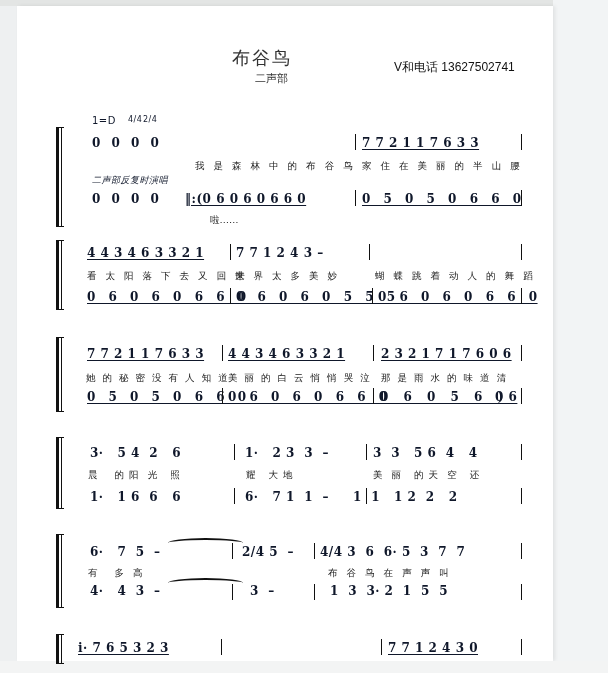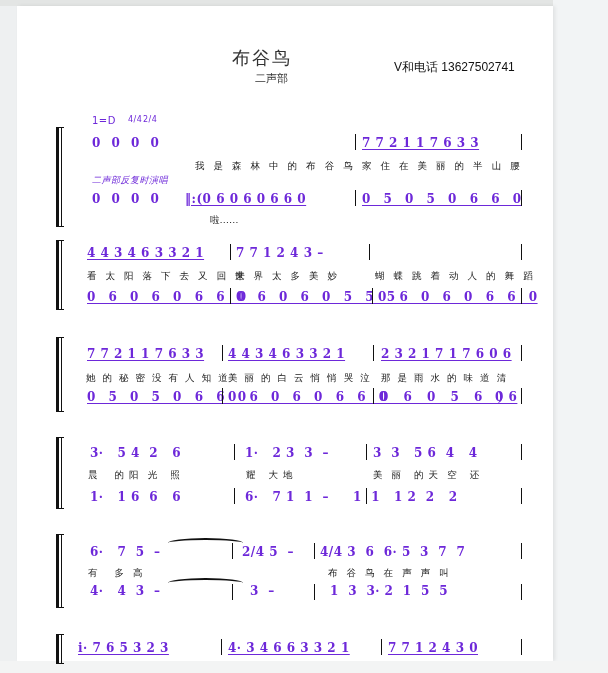--- a/index.html
+++ b/index.html
@@ -21,21 +21,21 @@
   .subtitle { position:absolute; left:255px; top:71px; font-size:11px; color:#333; font-family:"DejaVu Sans", sans-serif; }
   .contact { position:absolute; left:394px; top:59px; font-size:12px; color:#111; font-family:"Liberation Sans", sans-serif; }
 
   .brace {
     position:absolute; left:56px; width:8px;
     border-left:3px solid #111; border-top:1px solid #111; border-bottom:1px solid #111;
     box-sizing:border-box;
   }
   .brace::after { content:""; position:absolute; left:2px; top:0; bottom:0; border-left:1px solid #111; }
   .row { position:absolute; left:0; width:608px; height:16px; white-space:nowrap; }
-  .notes { font-family:"DejaVu Serif", serif; font-weight:bold; font-size:12px; color:#6d28d9; letter-spacing:0.5px; }
+  .notes { font-family:"DejaVu Serif", serif; font-weight:bold; font-size:12px; color:#0f172a; letter-spacing:0.5px; }
   .lyrics { font-family:"DejaVu Sans", sans-serif; font-size:9.5px; color:#222; letter-spacing:3px; }
   .seg { position:absolute; top:0; }
   .ul { text-decoration: underline; text-underline-offset:2px; }
   .bar { position:absolute; width:1px; background:#111; }
   .small { font-size:10px; font-weight:normal; font-family:"DejaVu Sans", sans-serif; }
   .italic { font-style:italic; font-size:9px; font-family:"DejaVu Sans", sans-serif; font-weight:normal; }
   .slur { position:absolute; border-top:2px solid #111; border-radius:50% 50% 0 0; height:8px; }
 </style>
 </head>
 <body>
@@ -168,18 +168,17 @@
   <span class="seg" style="left:250px;white-space:pre">3  –</span>
   <span class="seg" style="left:330px;white-space:pre">1  3  3· 2  1  5  5</span>
 </div>
 <div class="bar" style="left:232px;top:584px;height:16px"></div>
 <div class="bar" style="left:314px;top:584px;height:16px"></div>
 <div class="bar" style="left:521px;top:584px;height:16px"></div>
 
 <div class="brace" style="top:634px;height:30px"></div>
 <div class="row notes" style="top:641px">
   <span class="seg ul" style="left:78px">i· 7 6 5  3 2  3</span>
-  <span class="seg ul" style="left:228px">4· 3 4 6 6 3 3 2 1</span>
   <span class="seg ul" style="left:388px">7 7 1 2 4  3  0</span>
 </div>
 <div class="bar" style="left:221px;top:639px;height:16px"></div>
 <div class="bar" style="left:381px;top:639px;height:16px"></div>
 <div class="bar" style="left:521px;top:639px;height:16px"></div>
 
 </body></html>

